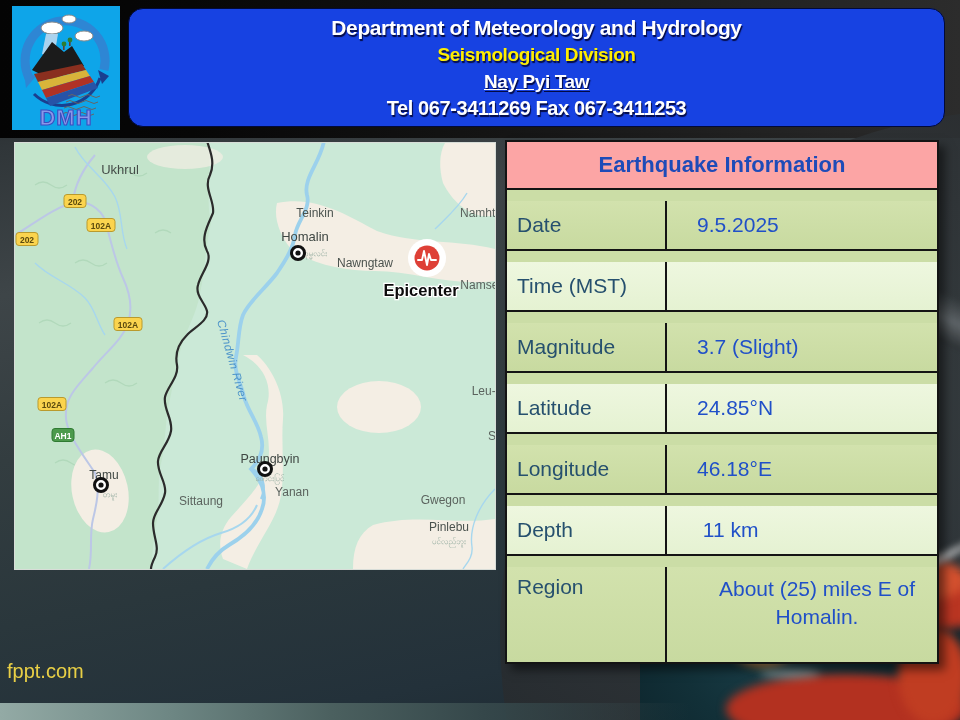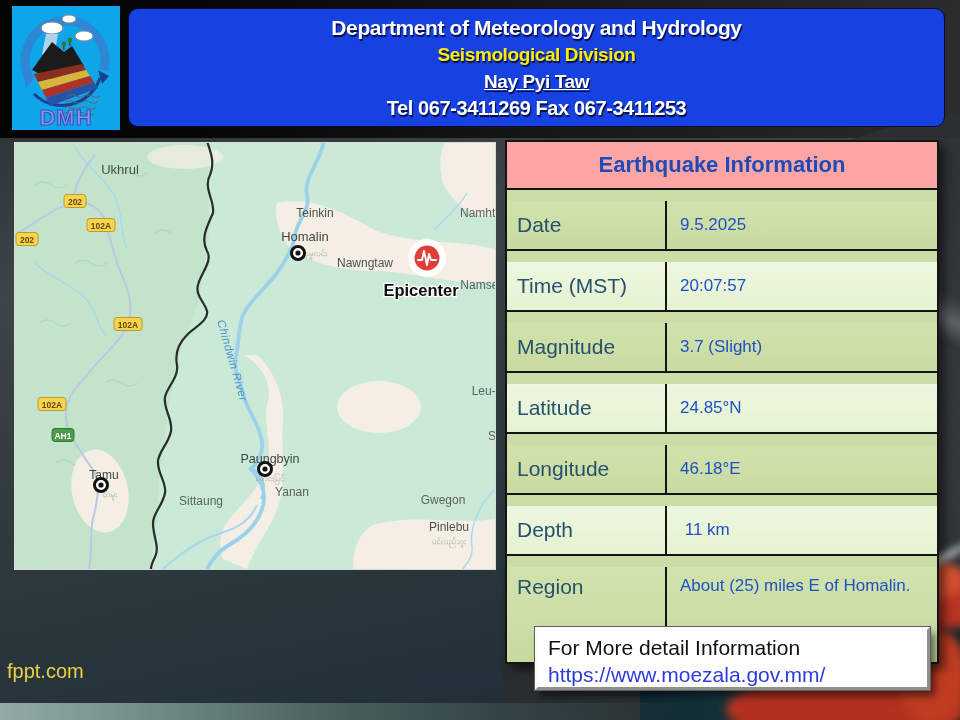--- a/index.html
+++ b/index.html
@@ -27,21 +27,21 @@
   .b-w2{left:120px;top:96px;width:60px;height:10px;background:#e8e8e2;opacity:.45;filter:blur(3px);}
   .streak{position:absolute;left:822px;top:566px;width:190px;height:9px;border-radius:6px;
     transform:rotate(-27deg);filter:blur(3px);opacity:.9;
     background:linear-gradient(90deg,rgba(255,255,255,0),#ffffff 45%,rgba(255,255,255,0));}
   .bottom-band{position:absolute;left:0;bottom:0;width:690px;height:17px;
     background:linear-gradient(90deg,#93aaa5 0%,#6d8683 25%,#4b605f 48%,#35474a 70%,rgba(32,44,46,0) 100%);}
   .watermark{position:absolute;left:7px;top:660px;font-size:20px;color:#fde047;opacity:.9;}
   
   .logo{position:absolute;left:12px;top:6px;width:108px;height:124px;background:#0ea5e9;}
   
-  .header{position:absolute;left:128px;top:8px;width:815px;height:117px;border-radius:10px;
+  .header{position:absolute;left:128px;top:8px;width:815px;height:117px;border-radius:15px;
     background:#1742e2;border:1px solid #00093a;display:flex;flex-direction:column;
     justify-content:space-evenly;align-items:center;text-align:center;}
   .header .h-line{font-weight:bold;color:#ffffff;letter-spacing:-0.4px;
     text-shadow:1px 2px 1px rgba(0,0,40,.85);line-height:1;}
   .h1{font-size:21px;}
   .h2{font-size:19px;color:#ffee00 !important;}
   .h3{font-size:19px;text-decoration:underline;}
   .h4{font-size:20px;text-align:right;}
   
   .map{position:absolute;left:14px;top:142px;width:480px;height:426px;border:1px solid #d8ddd8;background:#cbe9d7;}
@@ -51,22 +51,22 @@
     box-shadow:6px 6px 9px rgba(0,0,0,.5);background:#cbdda6;}
   .eq-title{height:46px;background:#fca5a5;color:#1e4bb8;font-weight:bold;font-size:22px;
     display:flex;align-items:center;justify-content:center;border-bottom:2px solid #141414;}
   .eq-row{display:flex;height:48px;border-bottom:2px solid #141414;margin-top:11px;}
   .eq-row:last-child{border-bottom:none;}
   .eq-row.medium{background:linear-gradient(180deg,#d2e2ad,#c8daa0);}
   .eq-row.light{background:linear-gradient(180deg,#eef7df,#e5f2d2);}
   .eq-row.tall{height:95px;}
   .eq-label{width:148px;border-right:2px solid #141414;display:flex;align-items:center;
     padding-left:10px;color:#26506e;font-size:21px;}
-  .eq-value{flex:1;display:flex;align-items:center;padding-left:13px;color:#2050c8;
-    font-size:17px;white-space:pre-wrap;}
+  .eq-value{flex:1;display:flex;align-items:center;padding-left:30px;color:#2050c8;
+    font-size:21px;white-space:pre-wrap;}
   .eq-row.tall .eq-label,.eq-row.tall .eq-value{align-items:flex-start;padding-top:8px;}
   .eq-row.tall .eq-value{line-height:1.35;text-align:center;}
   
   .info-box{position:absolute;left:535px;top:627px;width:395px;height:63px;background:#fff;
     border-style:solid;border-width:3px;border-color:#fafafa #8f8f8f #8f8f8f #fafafa;
     outline:1px solid #5f5f5f;box-shadow:5px 6px 8px rgba(0,0,0,.55);
     padding:4px 0 0 10px;box-sizing:border-box;}
   .info-line1{font-size:21px;color:#101010;line-height:27px;}
   .info-link{font-size:21px;color:#2b3cdb;line-height:27px;}
 </style>
@@ -242,21 +242,20 @@
 
   <div class="eq-table">
     <div class="eq-title">Earthquake Information</div>
     <div>
         <div class="eq-row medium">
           <div class="eq-label">Date</div>
           <div class="eq-value">9.5.2025</div>
         </div>
         <div class="eq-row light">
           <div class="eq-label">Time (MST)</div>
-          <div class="eq-value">20:07:57</div>
         </div>
         <div class="eq-row medium">
           <div class="eq-label">Magnitude</div>
           <div class="eq-value">3.7 (Slight)</div>
         </div>
         <div class="eq-row light">
           <div class="eq-label">Latitude</div>
           <div class="eq-value">24.85°N</div>
         </div>
         <div class="eq-row medium">
@@ -267,17 +266,13 @@
           <div class="eq-label">Depth</div>
           <div class="eq-value"> 11 km</div>
         </div>
         <div class="eq-row medium tall">
           <div class="eq-label">Region</div>
           <div class="eq-value">About (25) miles E of Homalin.</div>
         </div>
       </div>
   </div>
 
-  <div class="info-box">
-    <div class="info-line1">For More detail Information</div>
-    <div class="info-link">https://www.moezala.gov.mm/</div>
-  </div>
 </div>
 
 </body></html>

